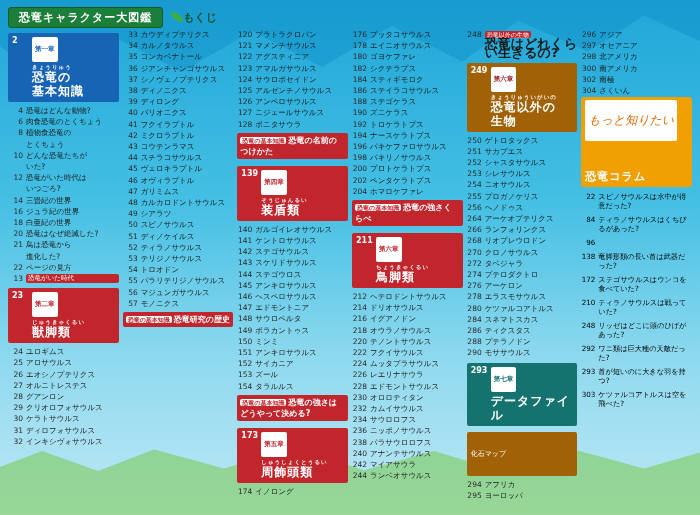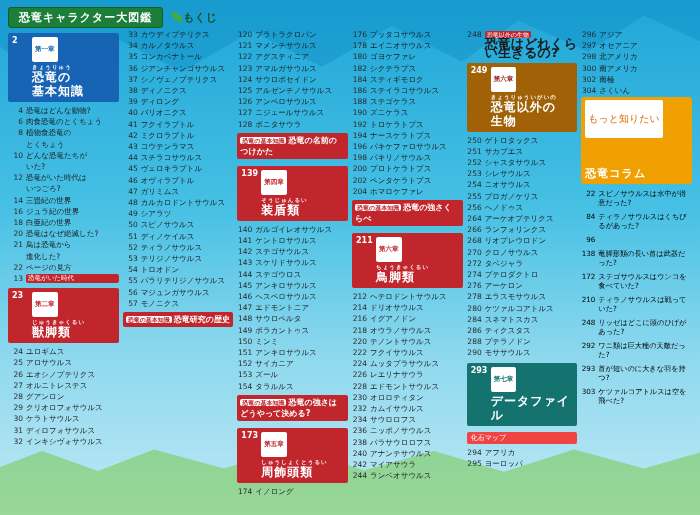--- a/index.html
+++ b/index.html
@@ -74,26 +74,26 @@
 
   
   .minihead{
     background:#c0262c;color:#fff;font-size:8px;font-weight:bold;
     padding:2px 3px;border-radius:2px;margin:2px 0;
   }
   .minihead .tag{font-size:6px;background:#fff;color:#c0262c;border-radius:2px;padding:0 2px;margin-right:2px;}
   .column-box{
     background:#f0a000;color:#fff;border-radius:3px;padding:3px 4px;margin-bottom:3px;
   }
-  .column-box .lbl{font-size:10px;background:#fff;color:#e06a00;border-radius:2px;padding:12px 3px;display:inline-block;}
+  .column-box .lbl{font-size:12px;background:#fff;color:#e06a00;border-radius:2px;padding:12px 3px;display:inline-block;font-style:italic;}
   .column-box .big{font-size:11px;font-weight:bold;letter-spacing:1px;margin-top:28px;}
   .colrow{display:flex;font-size:7.2px;line-height:9px;margin-bottom:3px;}
   .colrow .pg{width:14px;text-align:right;padding-right:3px;flex:none;}
   .colrow .tx{flex:1;}
-  .mapbadge{background:#ef4444;color:#fff;font-size:7px;padding:1px 4px;border-radius:2px;display:inline-block;margin:2px 0;}
+  .mapbadge{background:#a16207;color:#fff;font-size:7px;padding:17px 4px;border-radius:2px;display:inline-block;margin:2px 0;}
 </style>
 </head>
 <body>
 
 <div class="bg-green"></div>
 <div class="bg-blue"></div>
 <div class="bg-ridge"></div>
 <div class="bg-bottom"></div>
 
 <div class="page">

